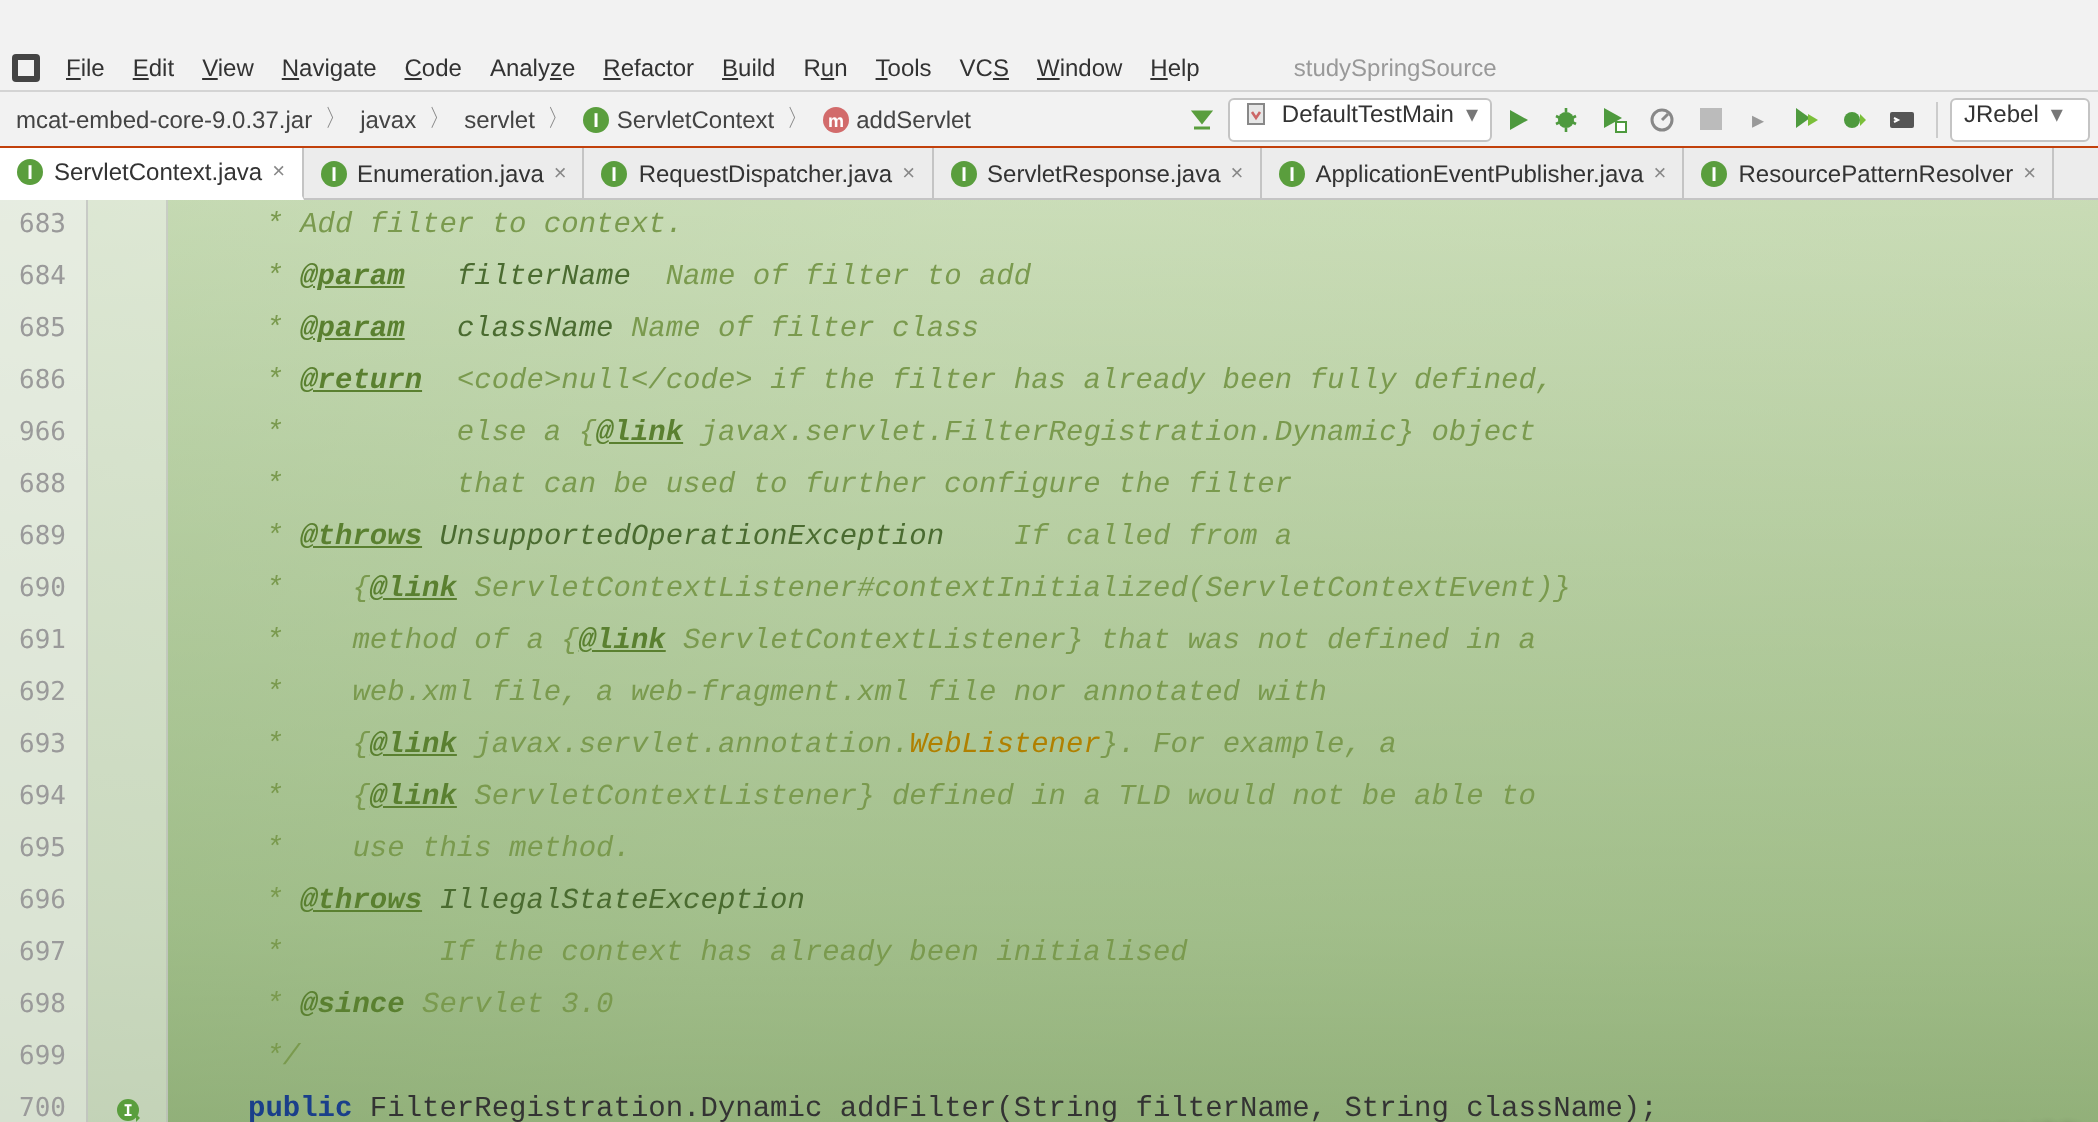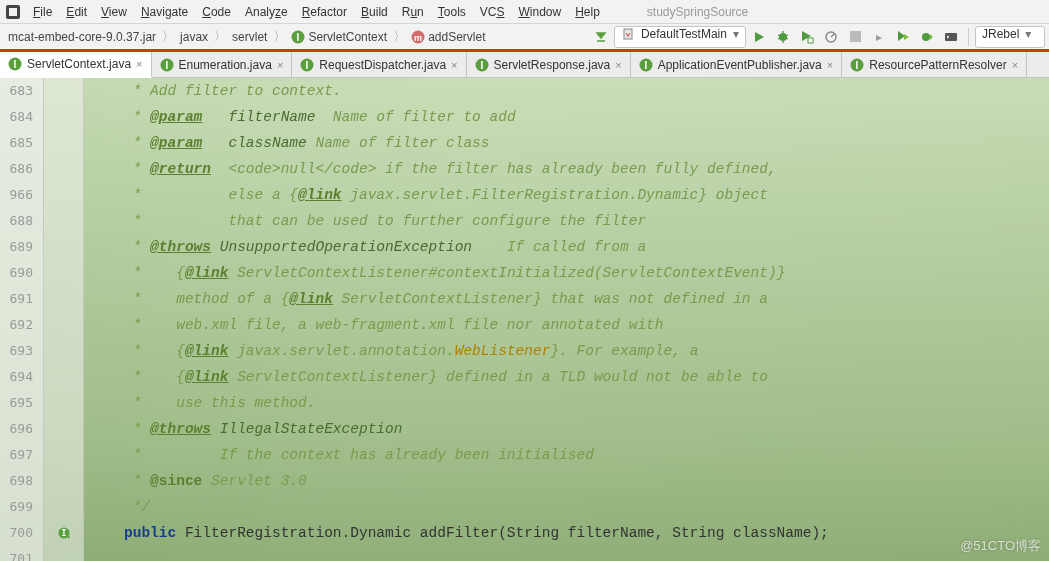--- a/index.html
+++ b/index.html
@@ -14,20 +14,21 @@
     }
     
     
     .menubar {
       height: 24px;
       background: #f2f2f2;
       border-bottom: 1px solid #d4d4d4;
       display: flex;
       align-items: center;
       padding: 0 4px;
+      margin-top: 22px;
     }
     .menu-icon-box {
       width: 18px; height: 16px;
       display:flex; align-items:center; justify-content:center;
       margin-right:4px;
     }
     .menu-item {
       padding: 2px 7px;
       color: #333;
       cursor: default;
@@ -36,21 +37,21 @@
     .project-name {
       margin-left: 40px;
       color: #999;
       font-size: 12px;
     }
     
     
     .toolbar-row {
       height: 28px;
       background: #f2f2f2;
-      border-bottom: 3px solid #c2410c;
+      border-bottom: 1px solid #c2410c;
       display: flex;
       align-items: center;
       padding: 0 4px;
       gap: 2px;
     }
     .breadcrumb { display:flex; align-items:center; flex:0 0 auto; }
     .crumb {
       display:flex; align-items:center; gap:3px;
       padding: 1px 4px;
       color:#444;
@@ -148,21 +149,21 @@
       font-family: Consolas, "Courier New", monospace;
       font-size: 14.5px;
       line-height:26px;
       white-space: pre;
       padding-left: 40px;
       position:relative; z-index:1;
       color:#444;
     }
     .c-jd { color:#7a9a4e; font-style: italic; } 
     .c-tag { color:#5a8030; font-weight:bold; font-style:italic; text-decoration: underline;} 
-    .c-tagnu { color:#5a8030; font-weight:bold; } 
+    .c-tagnu { color:#5a8030; font-weight:bold; font-style:italic;} 
     .c-id  { color:#4a6b30; font-style:italic; font-weight:500;margin-top:40px; } 
     .c-kw  { color:#1a3f8a; font-weight:bold; } 
     .c-plain{ color:#333; }
     .c-link { color:#b08000; font-style:italic; }
     
     .watermark{
       position:absolute; right:8px; bottom:6px;
       color: rgba(255,255,255,0.7);
       font-size:13px;
       z-index:2;

